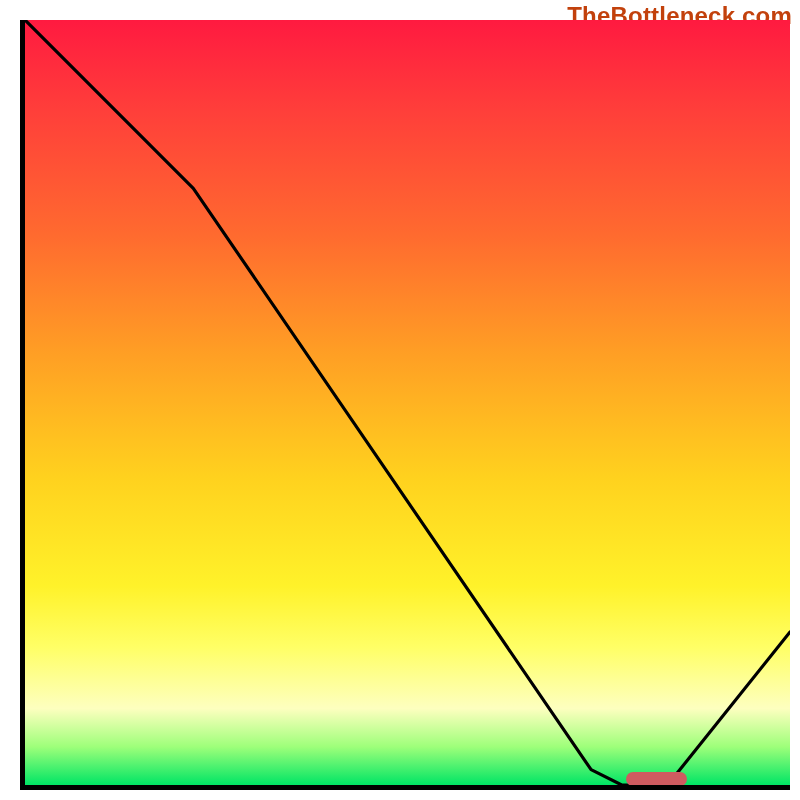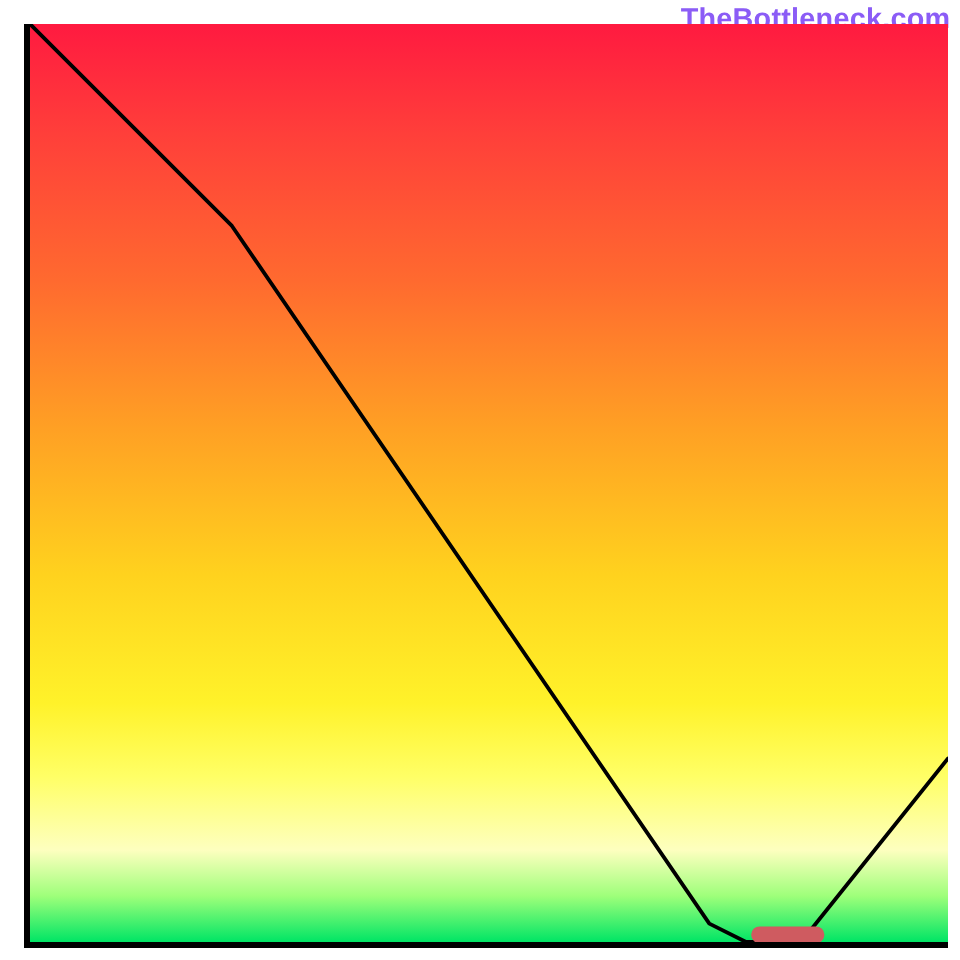--- a/index.html
+++ b/index.html
@@ -10,21 +10,21 @@
     height: 800px;
     background: #fff;
   }
   .watermark {
     position: absolute;
     top: 2px;
     right: 8px;
     font-family: Arial, Helvetica, sans-serif;
     font-size: 24px;
     font-weight: 600;
-    color: #8b5cf6;
+    color: #c2410c;
     letter-spacing: 0.2px;
     user-select: none;
   }
   .plot-area {
     position: absolute;
     left: 20px;
     top: 20px;
     width: 770px;
     height: 770px;
     border-left: 5px solid #000;

